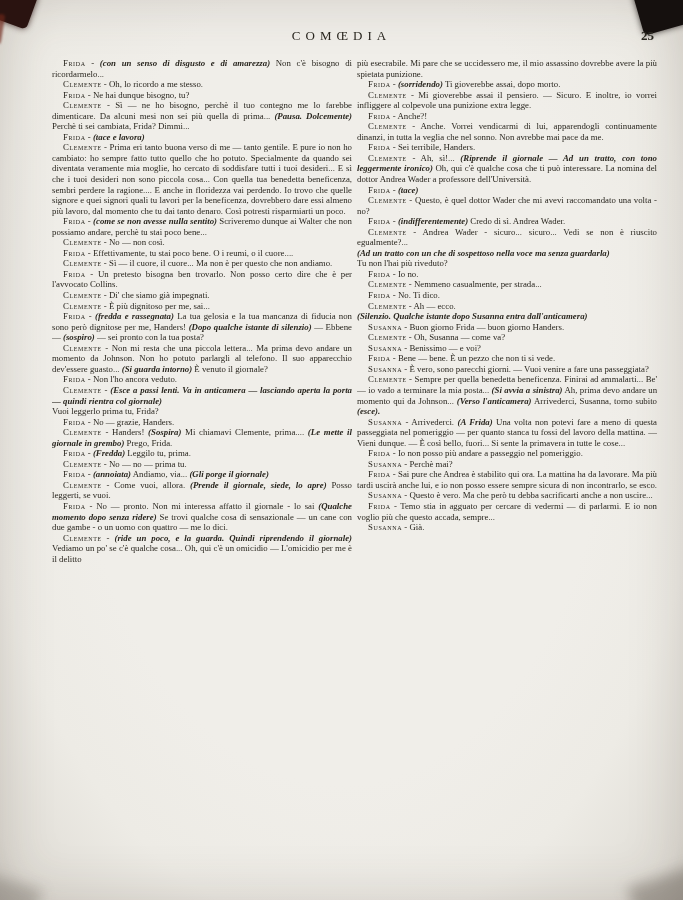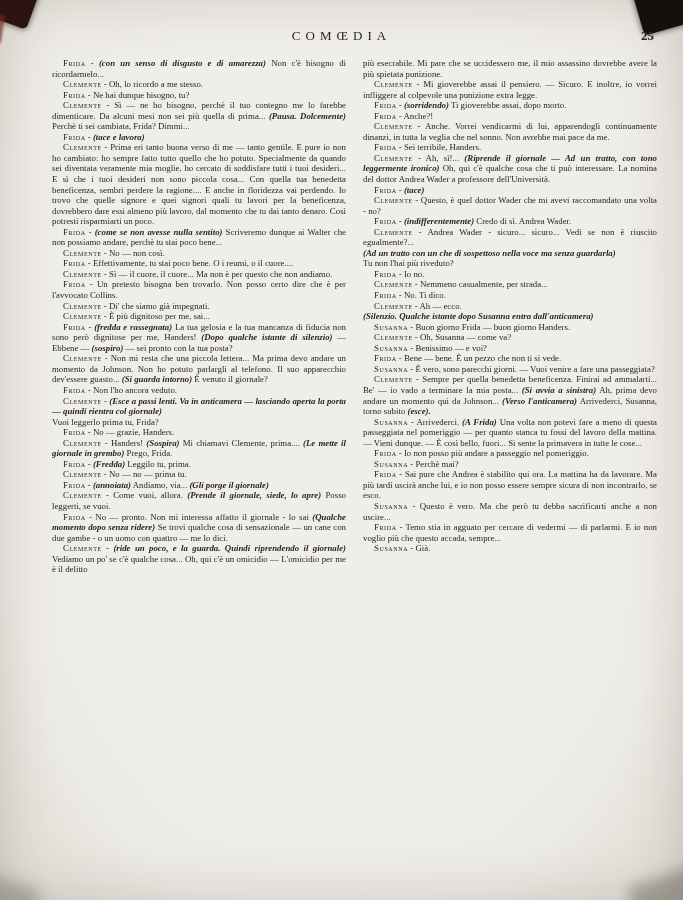--- a/index.html
+++ b/index.html
@@ -36,21 +36,21 @@
     margin:0;text-align:center;
     font-size:13px;font-weight:400;
     letter-spacing:5px;
   }
   .pagenum{
     position:absolute;top:28px;right:29px;
     font-size:13px;font-weight:700;
   }
   
   .columns{
-    display:flex;gap:17px;
+    display:flex;gap:5px;
     padding:12px 26px 0 52px;
     height:842px;overflow:hidden;
   }
   .col{flex:1 1 0;overflow:hidden;}
   .entry{
     margin:0;
     font-size:8.8px;
     line-height:10.55px;
     text-align:justify;
     text-indent:11px;
@@ -103,22 +103,22 @@
         <p class="entry"><span class="speaker">Clemente</span> - <span class="plain">Handers!</span> <span class="direction">(Sospira)</span> <span class="plain">Mi chiamavi Clemente, prima....</span> <span class="direction">(Le mette il giornale in grembo)</span> <span class="plain">Prego, Frida.</span></p>
         <p class="entry"><span class="speaker">Frida</span> - <span class="direction">(Fredda)</span> <span class="plain">Leggilo tu, prima.</span></p>
         <p class="entry"><span class="speaker">Clemente</span> - <span class="plain">No — no — prima tu.</span></p>
         <p class="entry"><span class="speaker">Frida</span> - <span class="direction">(annoiata)</span> <span class="plain">Andiamo, via...</span> <span class="direction">(Gli porge il giornale)</span></p>
         <p class="entry"><span class="speaker">Clemente</span> - <span class="plain">Come vuoi, allora.</span> <span class="direction">(Prende il giornale, siede, lo apre)</span> <span class="plain">Posso leggerti, se vuoi.</span></p>
         <p class="entry"><span class="speaker">Frida</span> - <span class="plain">No — pronto. Non mi interessa affatto il giornale - lo sai</span> <span class="direction">(Qualche momento dopo senza ridere)</span> <span class="plain">Se trovi qualche cosa di sensazionale — un cane con due gambe - o un uomo con quattro — me lo dici.</span></p>
         <p class="entry"><span class="speaker">Clemente</span> - <span class="direction">(ride un poco, e la guarda. Quindi riprendendo il giornale)</span> <span class="plain">Vediamo un po' se c'è qualche cosa... Oh, qui c'è un omicidio — L'omicidio per me è il delitto</span></p>
       </section>
     <section class="col" id="col-right">
         <p class="entry continuation"><span class="plain">più esecrabile. Mi pare che se uccidessero me, il mio assassino dovrebbe avere la più spietata punizione.</span></p>
+        <p class="entry"><span class="speaker">Frida</span> - <span class="direction">(sorridendo)</span> <span class="plain">Ti gioverebbe assai, dopo morto.</span></p>
         <p class="entry"><span class="speaker">Clemente</span> - <span class="plain">Mi gioverebbe assai il pensiero. — Sicuro. E inoltre, io vorrei infliggere al colpevole una punizione extra legge.</span></p>
-        <p class="entry"><span class="speaker">Frida</span> - <span class="direction">(sorridendo)</span> <span class="plain">Ti gioverebbe assai, dopo morto.</span></p>
         <p class="entry"><span class="speaker">Frida</span> - <span class="plain">Anche?!</span></p>
         <p class="entry"><span class="speaker">Clemente</span> - <span class="plain">Anche. Vorrei vendicarmi di lui, apparendogli continuamente dinanzi, in tutta la veglia che nel sonno. Non avrebbe mai pace da me.</span></p>
         <p class="entry"><span class="speaker">Frida</span> - <span class="plain">Sei terribile, Handers.</span></p>
         <p class="entry"><span class="speaker">Clemente</span> - <span class="plain">Ah, sì!...</span> <span class="direction">(Riprende il giornale — Ad un tratto, con tono leggermente ironico)</span> <span class="plain">Oh, qui c'è qualche cosa che ti può interessare. La nomina del dottor Andrea Wader a professore dell'Università.</span></p>
         <p class="entry"><span class="speaker">Frida</span> - <span class="direction">(tace)</span></p>
         <p class="entry"><span class="speaker">Clemente</span> - <span class="plain">Questo, è quel dottor Wader che mi avevi raccomandato una volta - no?</span></p>
         <p class="entry"><span class="speaker">Frida</span> - <span class="direction">(indifferentemente)</span> <span class="plain">Credo di sì. Andrea Wader.</span></p>
         <p class="entry"><span class="speaker">Clemente</span> - <span class="plain">Andrea Wader - sicuro... sicuro... Vedi se non è riuscito egualmente?...</span><br><span class="direction">(Ad un tratto con un che di sospettoso nella voce ma senza guardarla)</span><br><span class="plain">Tu non l'hai più riveduto?</span></p>
         <p class="entry"><span class="speaker">Frida</span> - <span class="plain">Io no.</span></p>
         <p class="entry"><span class="speaker">Clemente</span> - <span class="plain">Nemmeno casualmente, per strada...</span></p>

